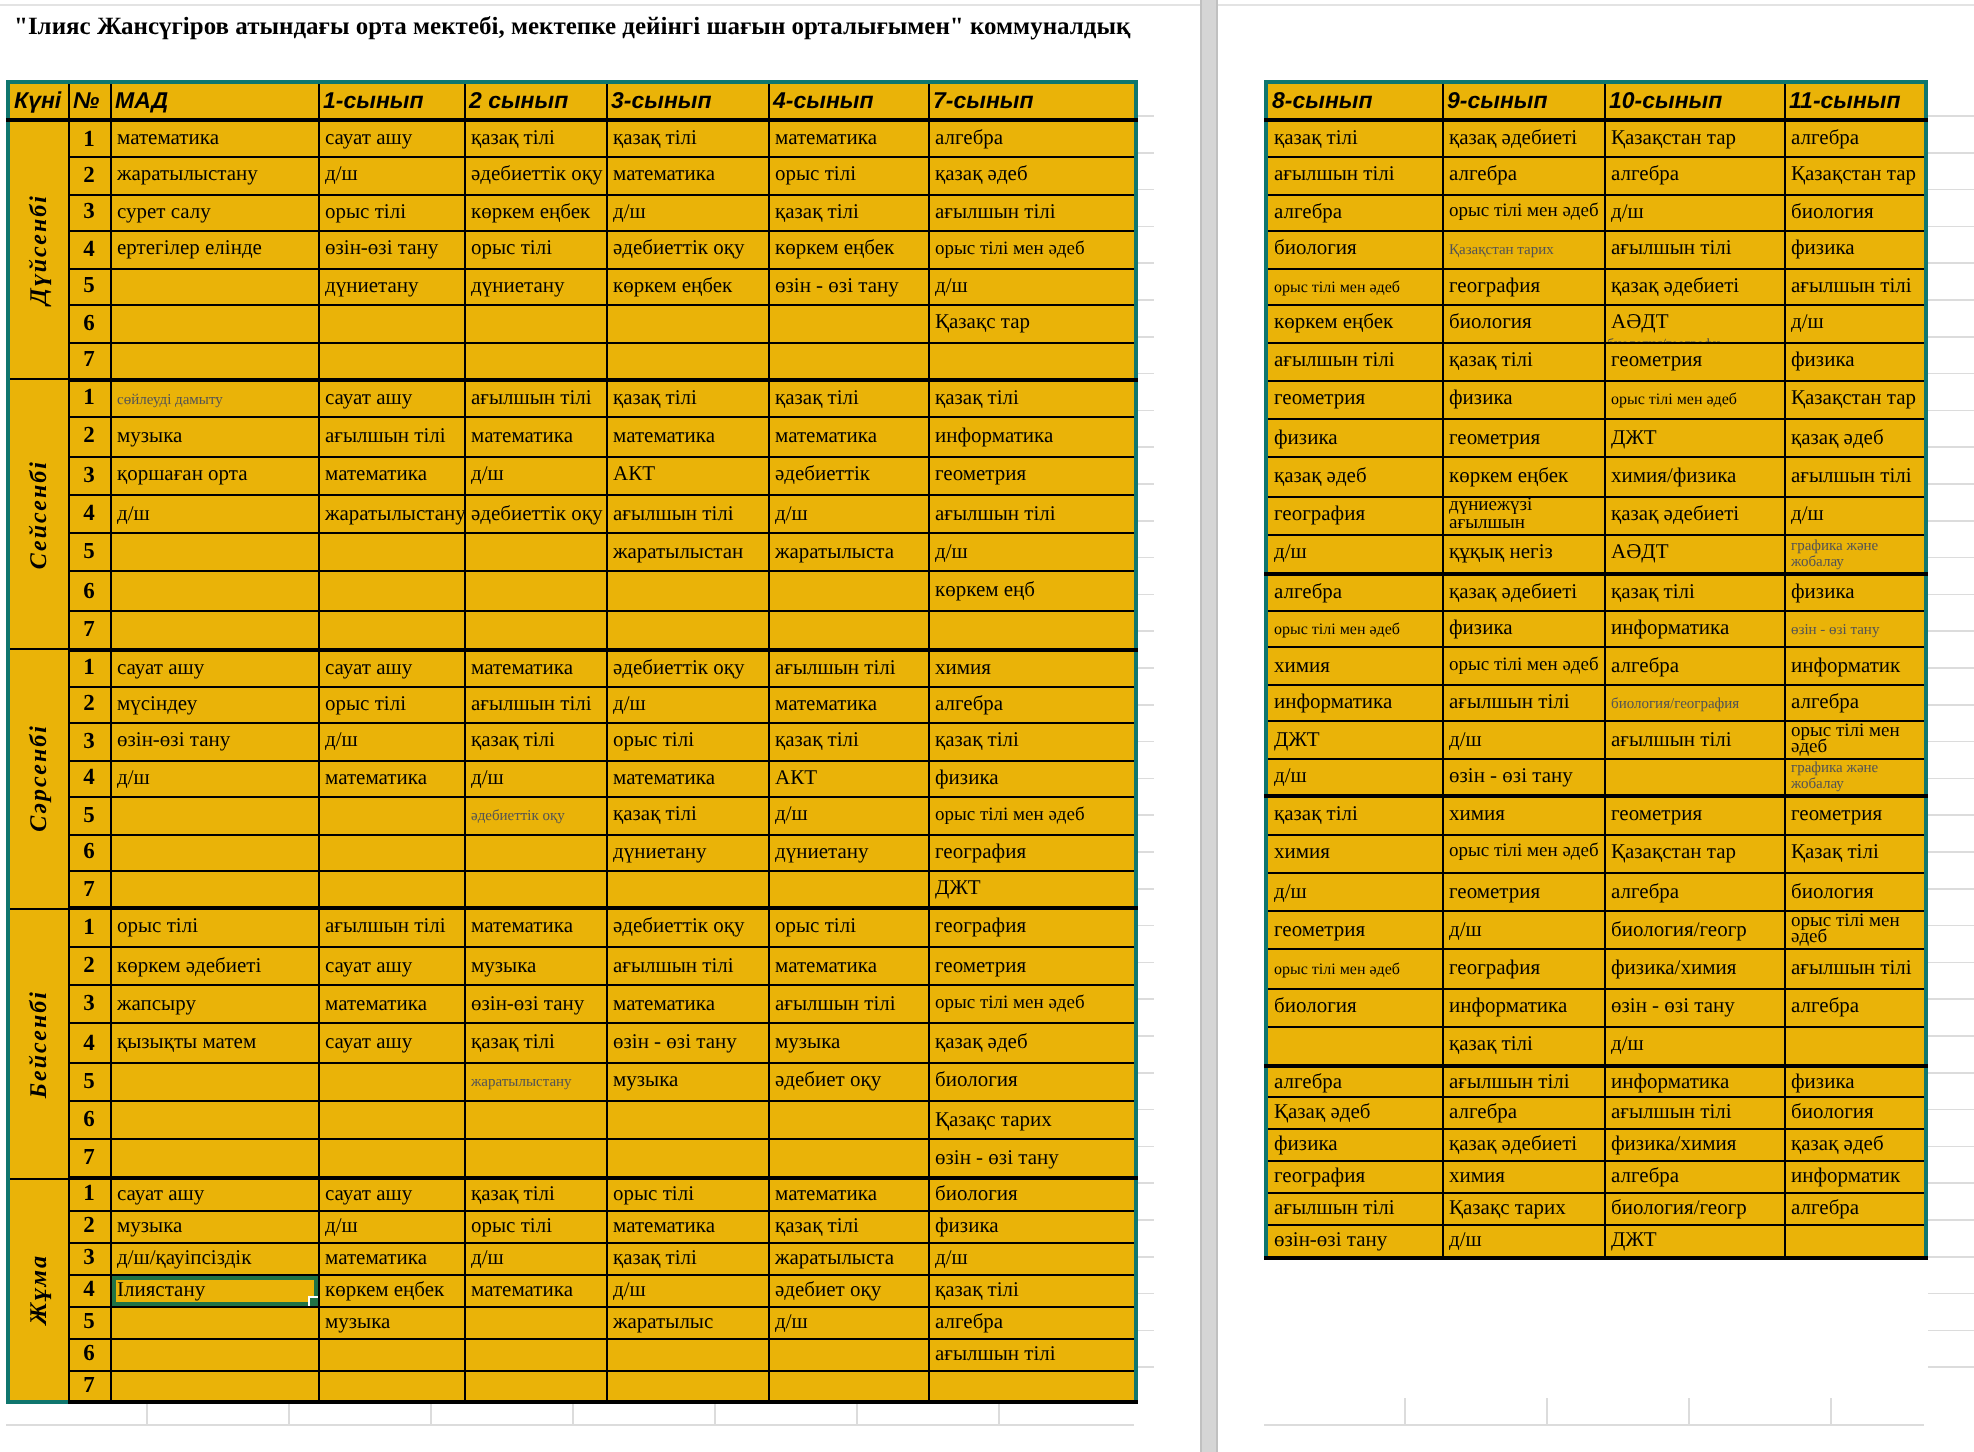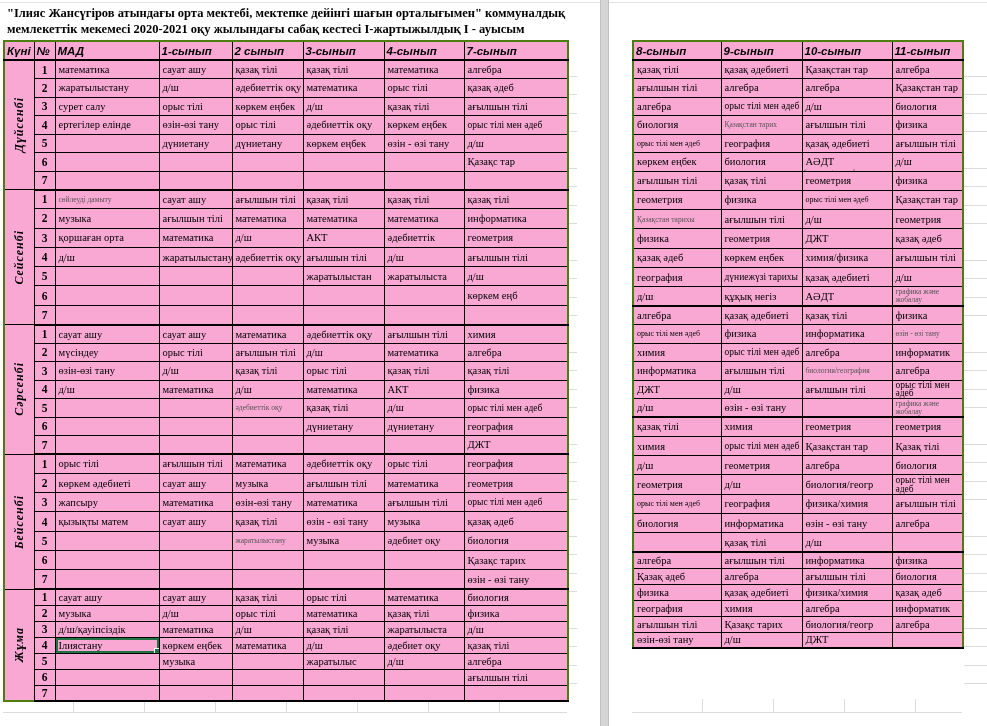--- a/index.html
+++ b/index.html
@@ -16,22 +16,22 @@
   .stub-left{left:569px;width:8px;}
   .stub-right{left:964px;width:23px;}
   .belowgrid{position:absolute;top:699px;height:13px;border-bottom:1px solid #dcdcdc;
         background:repeating-linear-gradient(to right,transparent 0,transparent 70px,#dcdcdc 70px,#dcdcdc 71px);}
   .bg-l{left:3px;width:564px;}
   .bg-r{left:632px;width:330px;}
 
   .titlebox{position:absolute;left:7px;top:5px;width:570px;
     font-weight:bold;font-size:12.5px;line-height:16px;font-family:"Liberation Serif",serif;}
 
-  table.sched{position:absolute;border-collapse:collapse;table-layout:fixed;background:#f9a8d4;
-    border:2px solid #4d7c0f;}
+  table.sched{position:absolute;border-collapse:collapse;table-layout:fixed;background:#eab308;
+    border:2px solid #0f766e;}
   #lt{left:3px;top:40px;width:564px;}
   #rt{left:632px;top:40px;width:330px;}
   .sched th,.sched td{border:1px solid #000;overflow:hidden;vertical-align:middle;position:relative;padding:0;}
   .sched thead th{height:17px;font-family:"Liberation Sans",sans-serif;
     font-style:italic;font-weight:700;font-size:11.5px;text-align:left;padding:0 2px;
     border-bottom:2px solid #000;white-space:nowrap;}
   tr.blk-end td, tr.blk-end th{border-bottom:2px solid #000;}
   td.subj{font-size:10.5px;padding:0 1px 0 3px;white-space:nowrap;}
   td.num{font-weight:bold;font-size:11.5px;text-align:center;font-family:"Liberation Serif",serif;}
   th.day{font-weight:700;font-style:italic;font-size:12px;text-align:center;vertical-align:middle;}
@@ -52,21 +52,20 @@
 
 <div class="topline"></div>
 <div class="vband"></div>
 <div class="stub stub-left"></div>
 <div class="stub stub-right"></div>
 <div class="belowgrid bg-l"></div>
 <div class="belowgrid bg-r"></div>
 
 <div class="titlebox">
   <div>"Ілияс Жансүгіров атындағы орта мектебі, мектепке дейінгі шағын орталығымен" коммуналдық</div>
-  <div>мемлекеттік мекемесі  2020-2021   оқу жылындағы сабақ кестесі  І-жартыжылдық  І - ауысым</div>
 </div>
 
 <table class="sched" id="lt">
   <colgroup>
     <col style="width:30px">
       <col style="width:21px">
       <col style="width:104px">
       <col style="width:73px">
     <col style="width:71px">
       <col style="width:81px">
@@ -477,40 +476,34 @@
         <td class="subj">геометрия</td>
         <td class="subj">физика</td>
       </tr>
       <tr style="height: 19.3px;">
         <td class="subj">геометрия</td>
         <td class="subj">физика</td>
         <td class="subj xs">орыс тілі мен әдеб</td>
         <td class="subj">Қазақстан тар</td>
       </tr>
       <tr style="height: 19.3px;">
-        <td class="subj sm">Қазақстан тарихы</td>
-        <td class="subj">ағылшын тілі</td>
-        <td class="subj">д/ш</td>
-        <td class="subj">геометрия</td>
-      </tr>
-      <tr style="height: 19.3px;">
         <td class="subj">физика</td>
         <td class="subj">геометрия</td>
         <td class="subj">ДЖТ</td>
         <td class="subj">қазақ әдеб</td>
       </tr>
       <tr style="height: 19.3px;">
         <td class="subj">қазақ әдеб</td>
         <td class="subj">көркем еңбек</td>
         <td class="subj">химия/физика</td>
         <td class="subj">ағылшын тілі</td>
       </tr>
       <tr style="height: 19.3px;">
         <td class="subj">география</td>
-        <td class="subj wr">дүниежүзі тарихы</td>
+        <td class="subj wr">дүниежүзі ағылшын</td>
         <td class="subj">қазақ әдебиеті</td>
         <td class="subj">д/ш</td>
       </tr>
       <tr class="blk-end" style="height: 19.3px;">
         <td class="subj">д/ш</td>
         <td class="subj">құқық негіз</td>
         <td class="subj">АӘДТ</td>
         <td class="subj smw">графика және жобалау</td>
       </tr>
       <tr style="height: 18.5px;">

